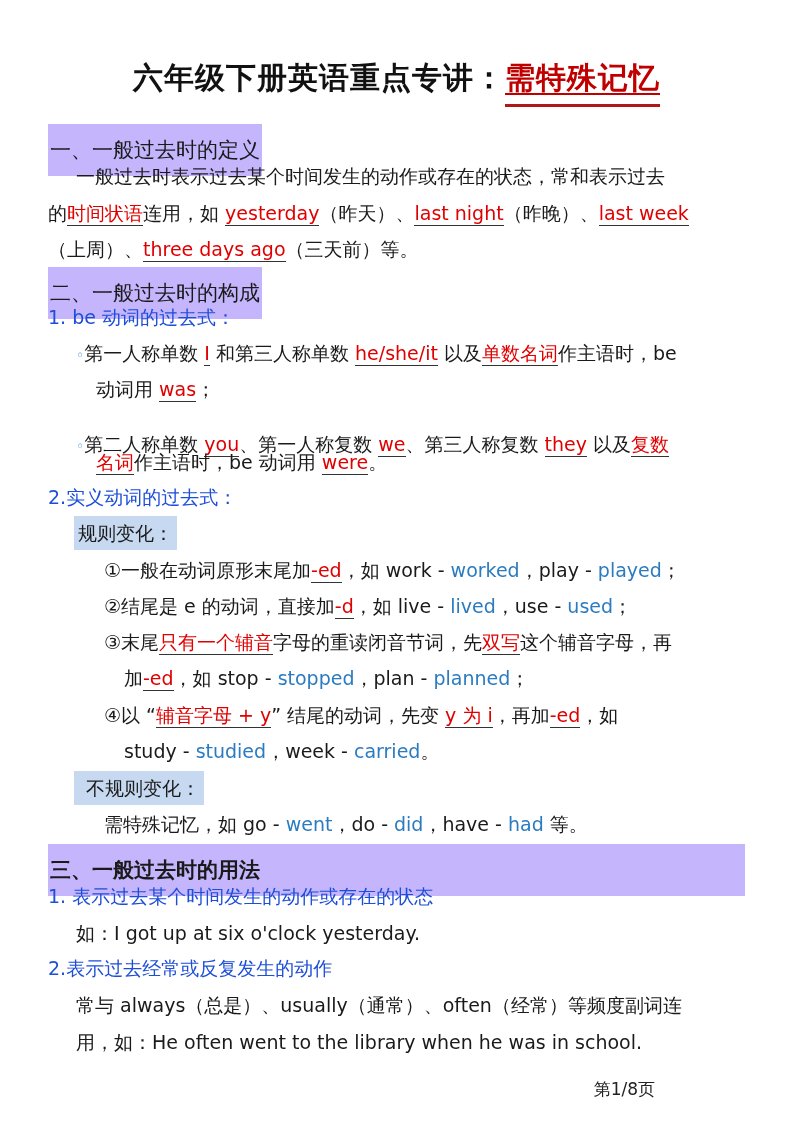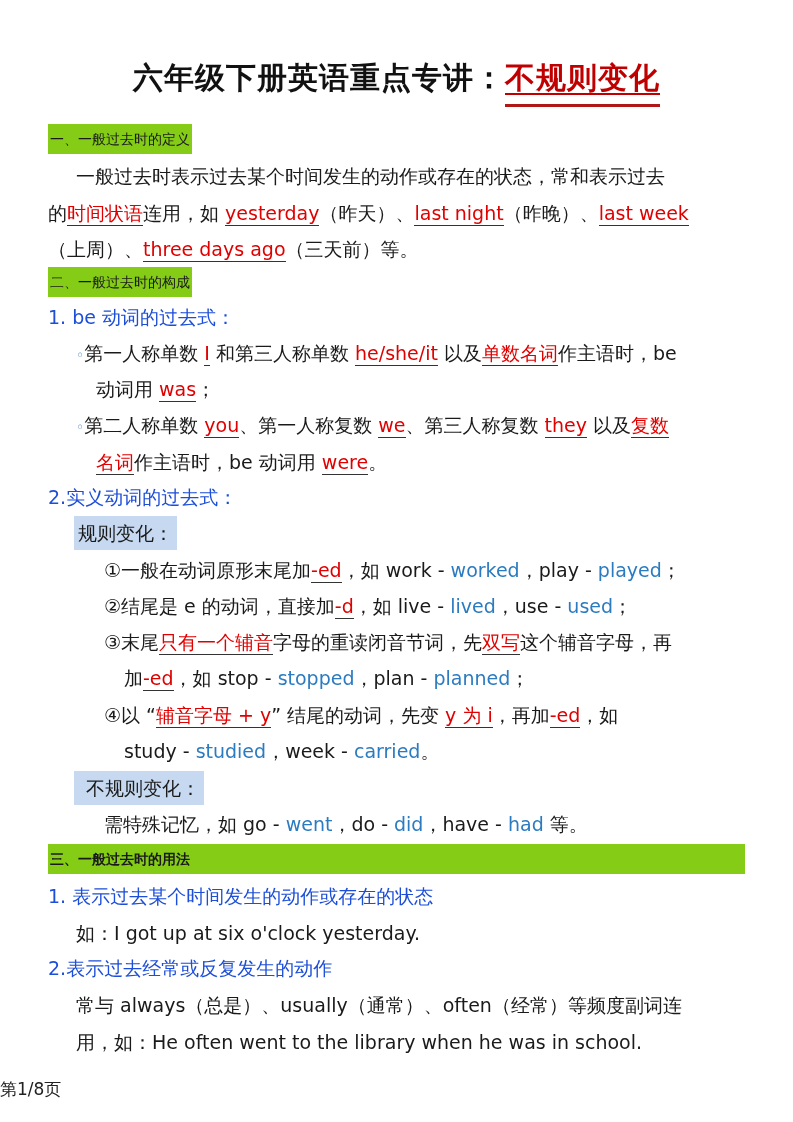--- a/index.html
+++ b/index.html
@@ -17,65 +17,65 @@
     text-decoration: underline; text-decoration-thickness: 2px; text-underline-offset: 5px;
   }
   .title .accent::after {
     content: ""; position: absolute; left: 0; right: 0; bottom: -6px;
     height: 3px; background: #b01818;
   }
   .line {
     position: absolute; font-size: 19px; line-height: 36px; white-space: nowrap;
   }
   .sec {
-    position: absolute; font-size: 14px; line-height: 30px; padding: 0 2px;
-    background: #84cc16;
+    position: absolute; font-size: 21px; line-height: 30px; padding: 11px 2px;
+    background: #c4b5fd;
   }
   .sec.bold { font-weight: bold; }
   .sub {
     position: absolute; font-size: 19px; line-height: 30px; color: #1d4ed8; font-weight: normal;
   }
   .tag {
     position: absolute; font-size: 19px; line-height: 34px; padding: 0 4px;
     background: #c6d9f1;
   }
   .red { color: #e00000; }
   .blue { color: #2b7bc0; }
   .ul { border-bottom: 1px solid #333; padding-bottom: 1px; }
   .bullet { color: #4a86c8; font-size: 14px; }
   .footer {
-    position: absolute; top: 1078px; left: 0; width: 655px; text-align: left;
+    position: absolute; top: 1078px; left: 0; width: 655px; text-align: right;
     font-size: 17px; color: #222;
   }
 </style>
 </head>
 <body>
 
 <div class="title">
-  <span>六年级下册英语重点专讲：</span><span class="accent">不规则变化</span>
+  <span>六年级下册英语重点专讲：</span><span class="accent">需特殊记忆</span>
 </div>
 
 <div class="sec" style="top:124px;left:48px;">一、一般过去时的定义</div>
 <div class="line" style="top:158px;left:76px;">一般过去时表示过去某个时间发生的动作或存在的状态，常和表示过去</div>
 <div class="line" style="top:195px;left:48px;">
   <span>的</span><span class="red ul">时间状语</span><span>连用，如 </span><span class="red ul">yesterday</span><span>（昨天）、</span><span class="red ul">last night</span><span>（昨晚）、</span><span class="red ul">last week</span>
 </div>
 <div class="line" style="top:231px;left:48px;">
   <span>（上周）、</span><span class="red ul">three days ago</span><span>（三天前）等。</span>
 </div>
 
 <div class="sec" style="top:267px;left:48px;">二、一般过去时的构成</div>
 <div class="sub" style="top:302px;left:48px;">1. be 动词的过去式：</div>
 <div class="line" style="top:335px;left:76px;">
   <span class="bullet">◦</span><span>第一人称单数 </span><span class="red ul">I</span><span> 和第三人称单数 </span><span class="red ul">he/she/it</span><span> 以及</span><span class="red ul">单数名词</span><span>作主语时，be</span>
 </div>
 <div class="line" style="top:371px;left:96px;">
   <span>动词用 </span><span class="red ul">was</span><span>；</span>
 </div>
-<div class="line" style="top:407px;left:76px;">
+<div class="line" style="top:426px;left:76px;">
   <span class="bullet">◦</span><span>第二人称单数 </span><span class="red ul">you</span><span>、第一人称复数 </span><span class="red ul">we</span><span>、第三人称复数 </span><span class="red ul">they</span><span> 以及</span><span class="red ul">复数</span>
 </div>
 <div class="line" style="top:444px;left:96px;">
   <span class="red ul">名词</span><span>作主语时，be 动词用 </span><span class="red ul">were</span><span>。</span>
 </div>
 
 <div class="sub" style="top:482px;left:48px;">2.实义动词的过去式：</div>
 <div class="tag" style="top:516px;left:74px;">规则变化：</div>
 
 <div class="line" style="top:552px;left:104px;">

